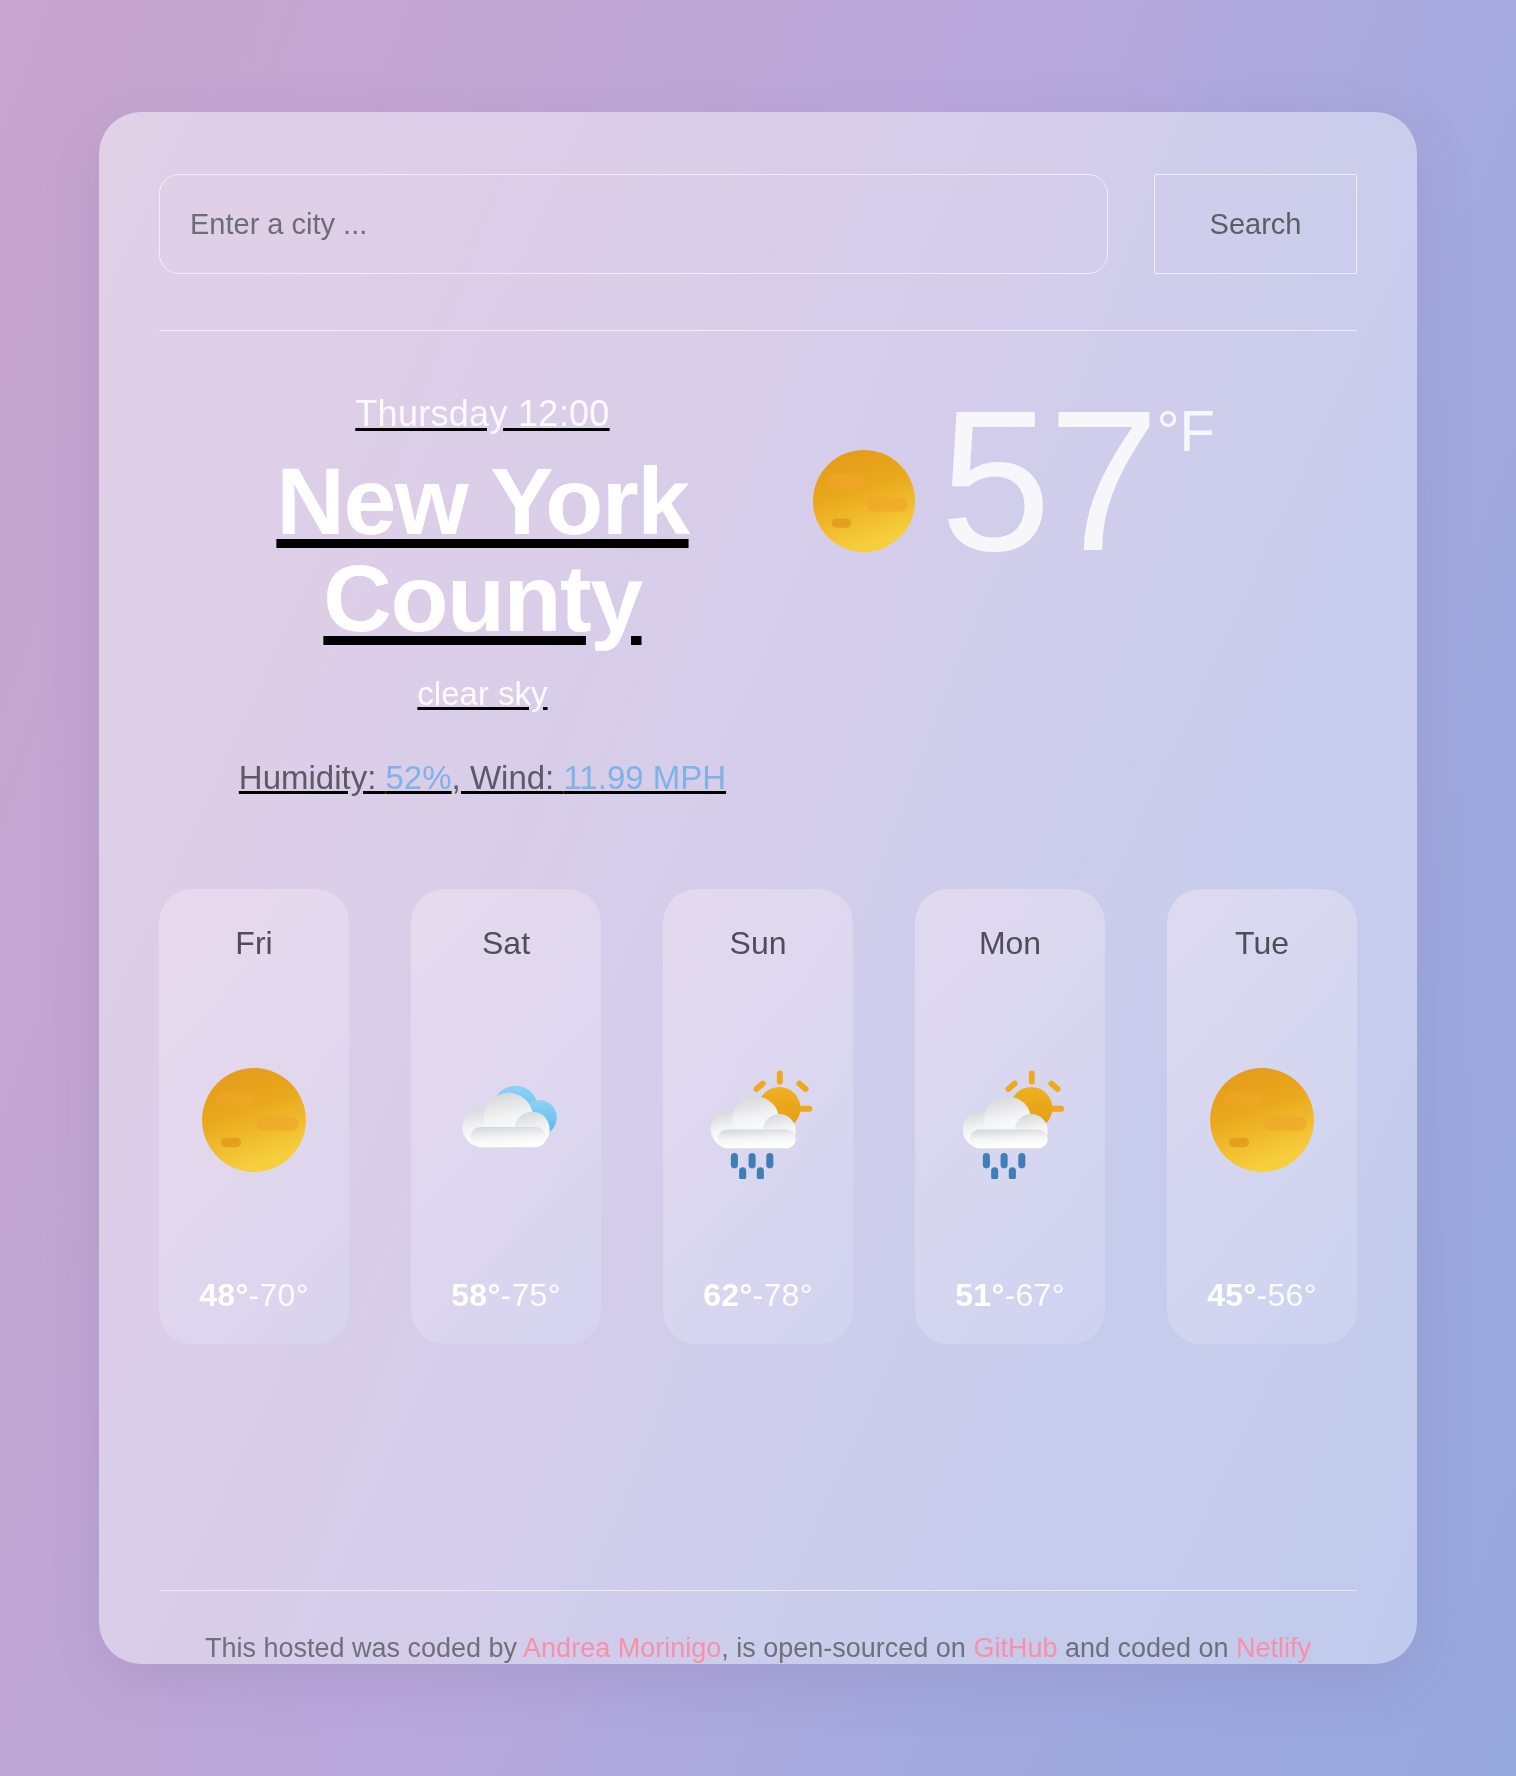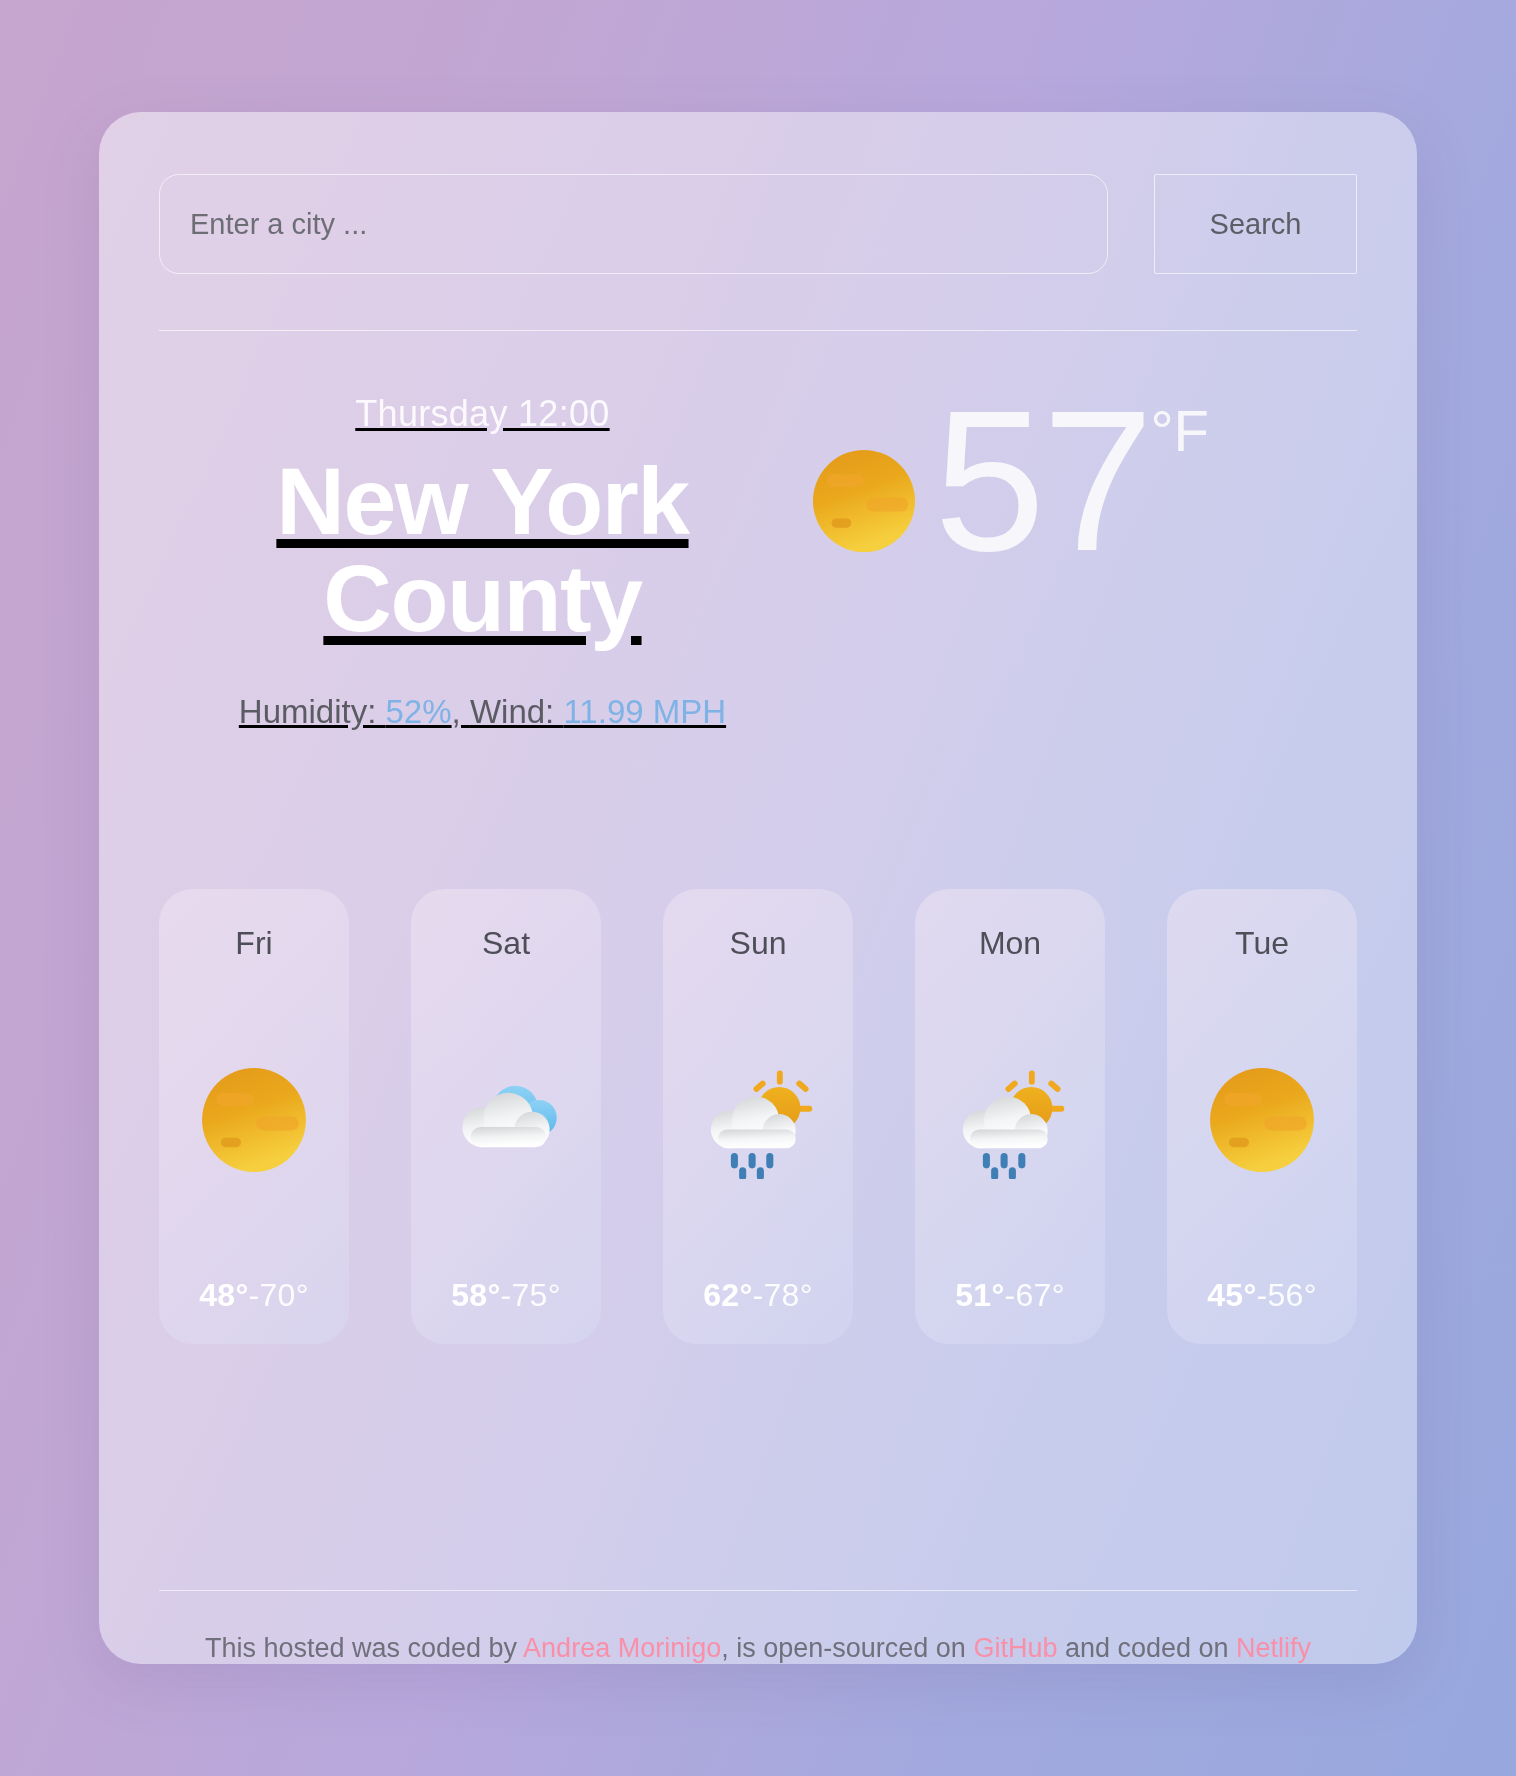--- a/index.html
+++ b/index.html
@@ -124,21 +124,21 @@
     font-weight: 400;
   }
   .metrics .accent { color: #7fb2e5; }
 
   .current-right {
     flex: 1;
     display: flex;
     align-items: flex-start;
     justify-content: flex-start;
     padding-top: 6px;
-    gap: 2px;
+    gap: 8px;
   }
 
   .temp-block {
     display: flex;
     align-items: flex-start;
   }
 
   .temp-value {
     font-size: 200px;
     line-height: 0.92;
@@ -237,20 +237,21 @@
     <button class="search-button">Search</button>
   </div>
 
   <div class="divider"></div>
 
   <div class="current">
 
     <div class="current-left">
       <div class="current-date">Thursday 12:00</div>
       <div class="city-name">New York County</div>
+      <div class="description">clear sky</div>
       <div class="metrics">
         <span>Humidity: </span><span class="accent">52%</span><span>, </span><span>Wind: </span><span class="accent">11.99 MPH</span>
       </div>
     </div>
 
     <div class="current-right">
 
       <svg class="icon sun-main" viewBox="0 0 100 100">
         <defs>
           <linearGradient id="sunGradMain" x1="0" y1="0" x2="0.35" y2="1">

